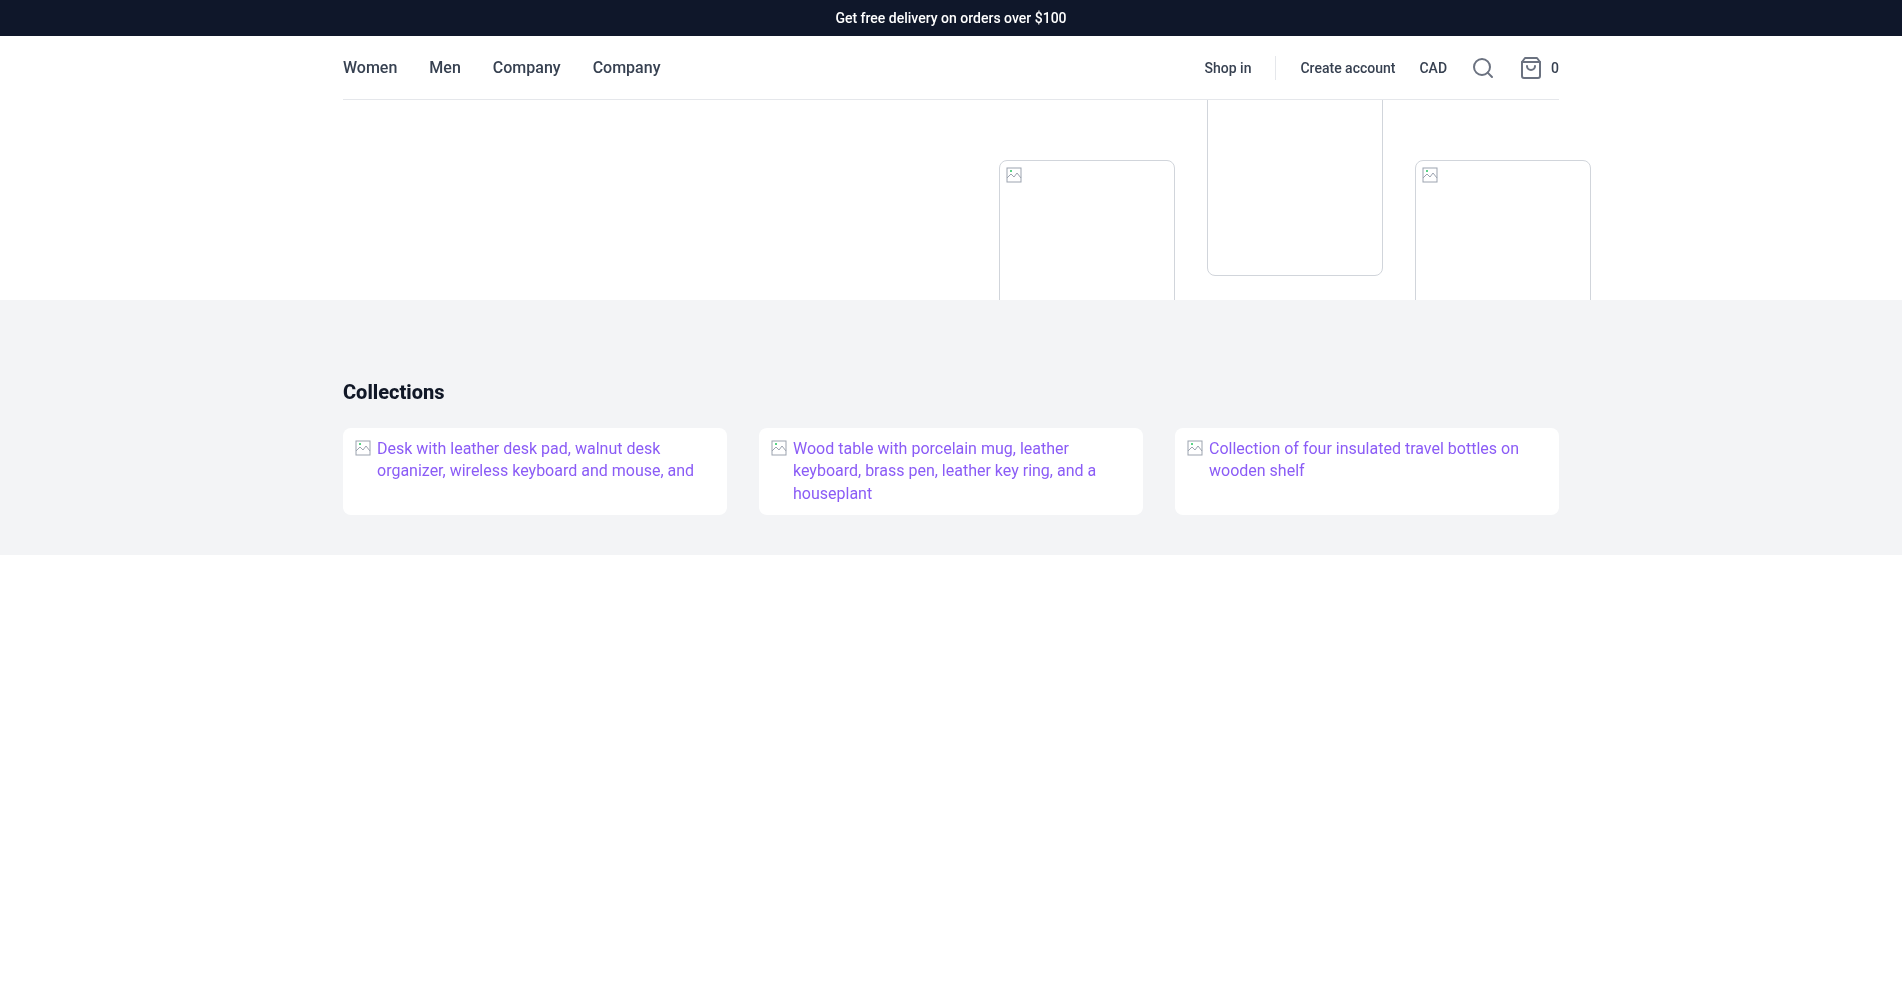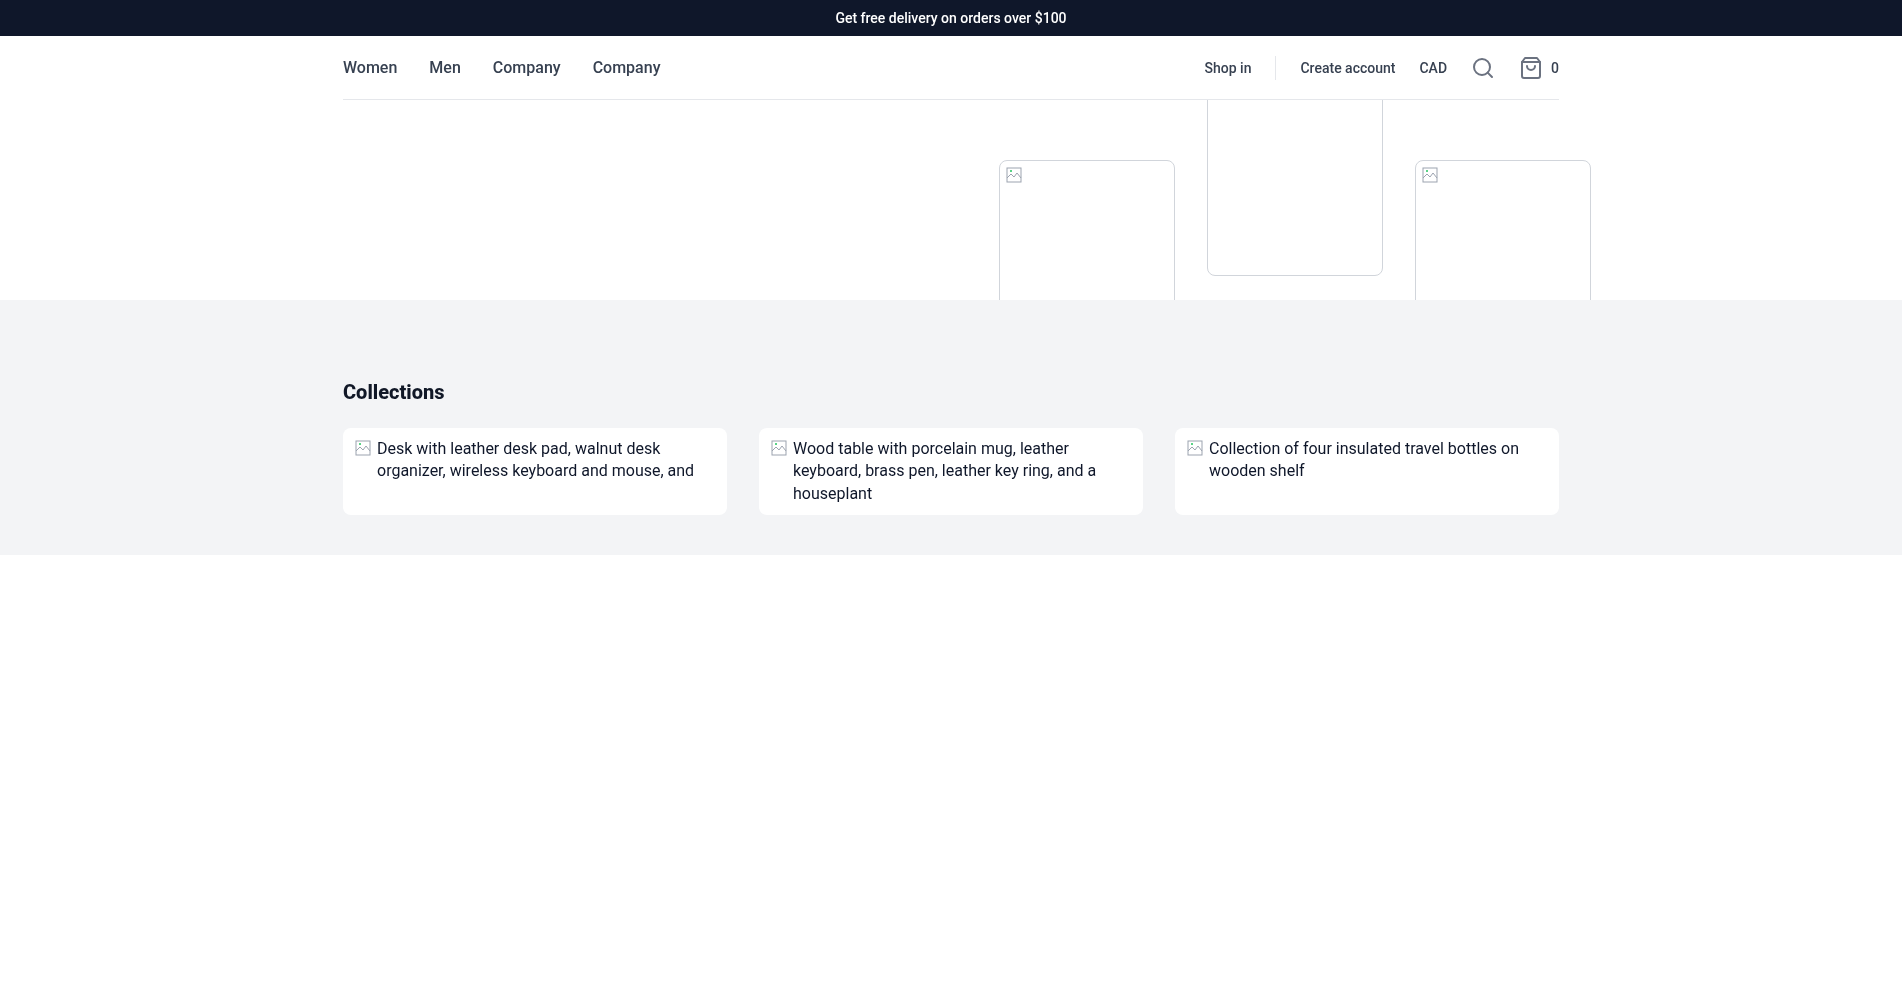--- a/index.html
+++ b/index.html
@@ -175,21 +175,21 @@
       border-radius: 8px;
       overflow: hidden;
       cursor: pointer;
       padding: 10px 12px;
     }
     .collection-alt {
       display: flex;
       align-items: flex-start;
       gap: 6px;
       font-size: 16px;
-      color: #0f172a;
+      color: #8b5cf6;
       line-height: 1.4;
     }
     .broken-inline {
       flex-shrink: 0;
       width: 16px;
       height: 16px;
       margin-top: 2px;
     }
   </style>
 </head>

